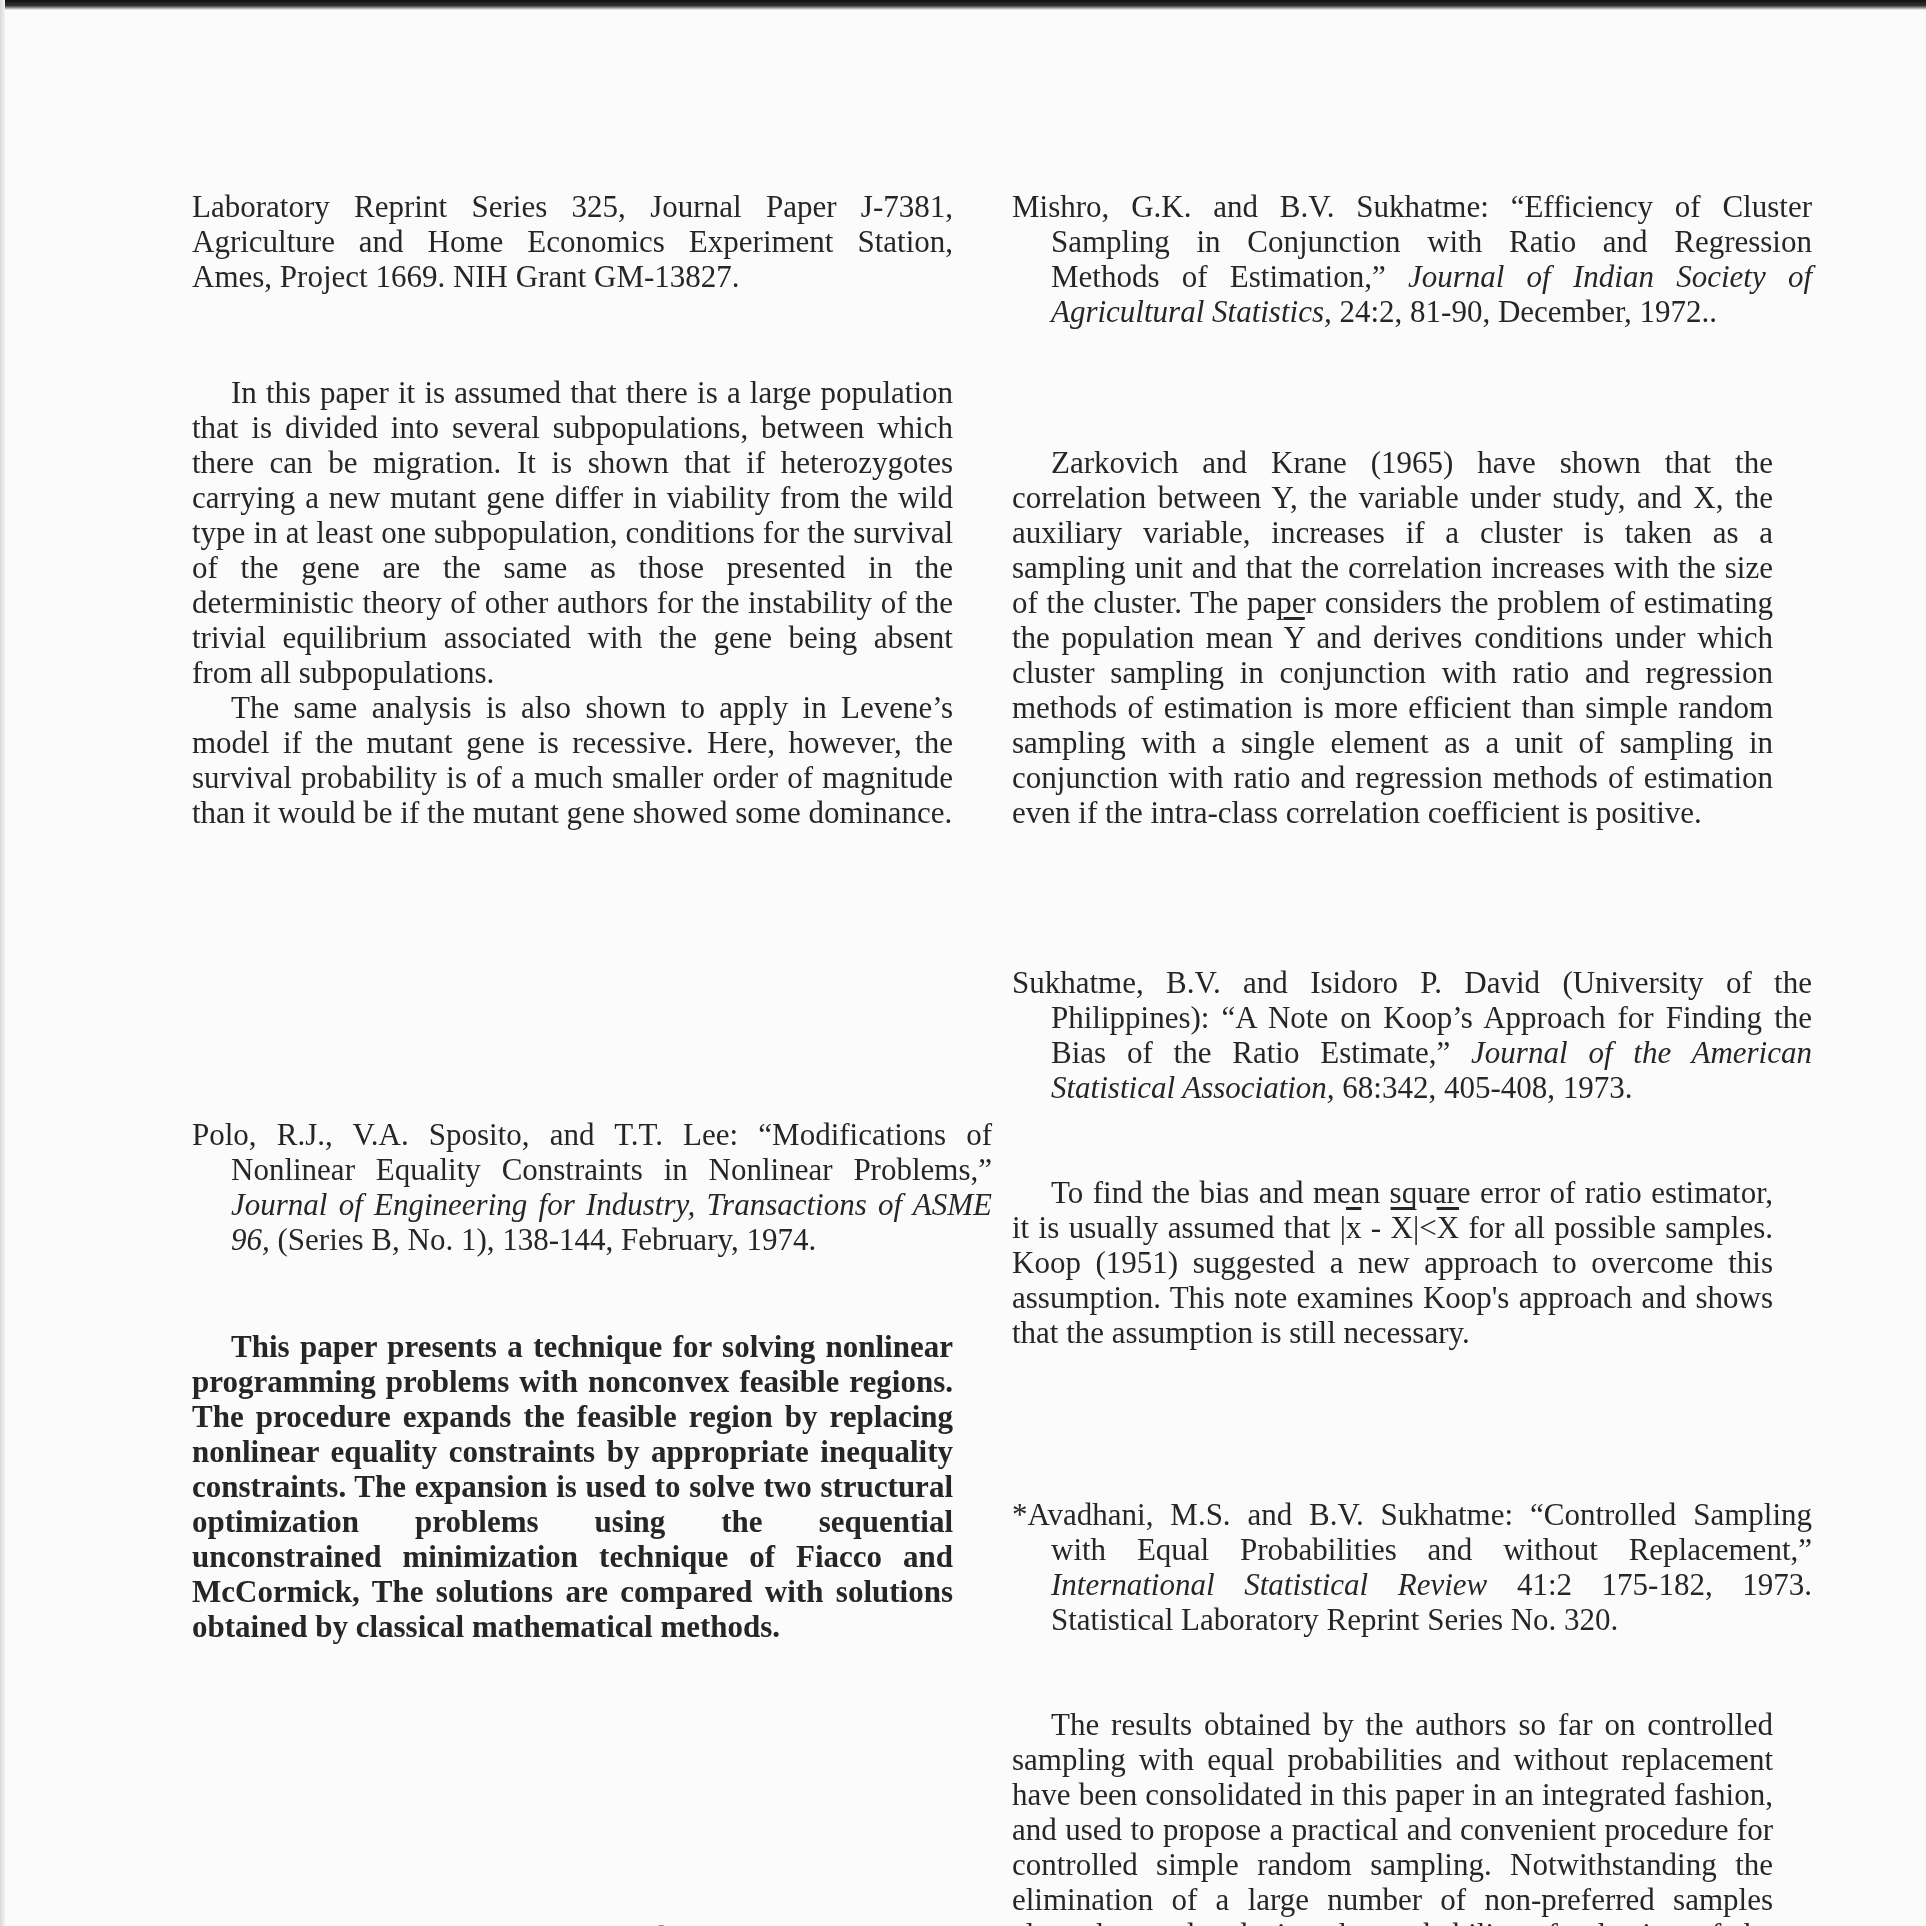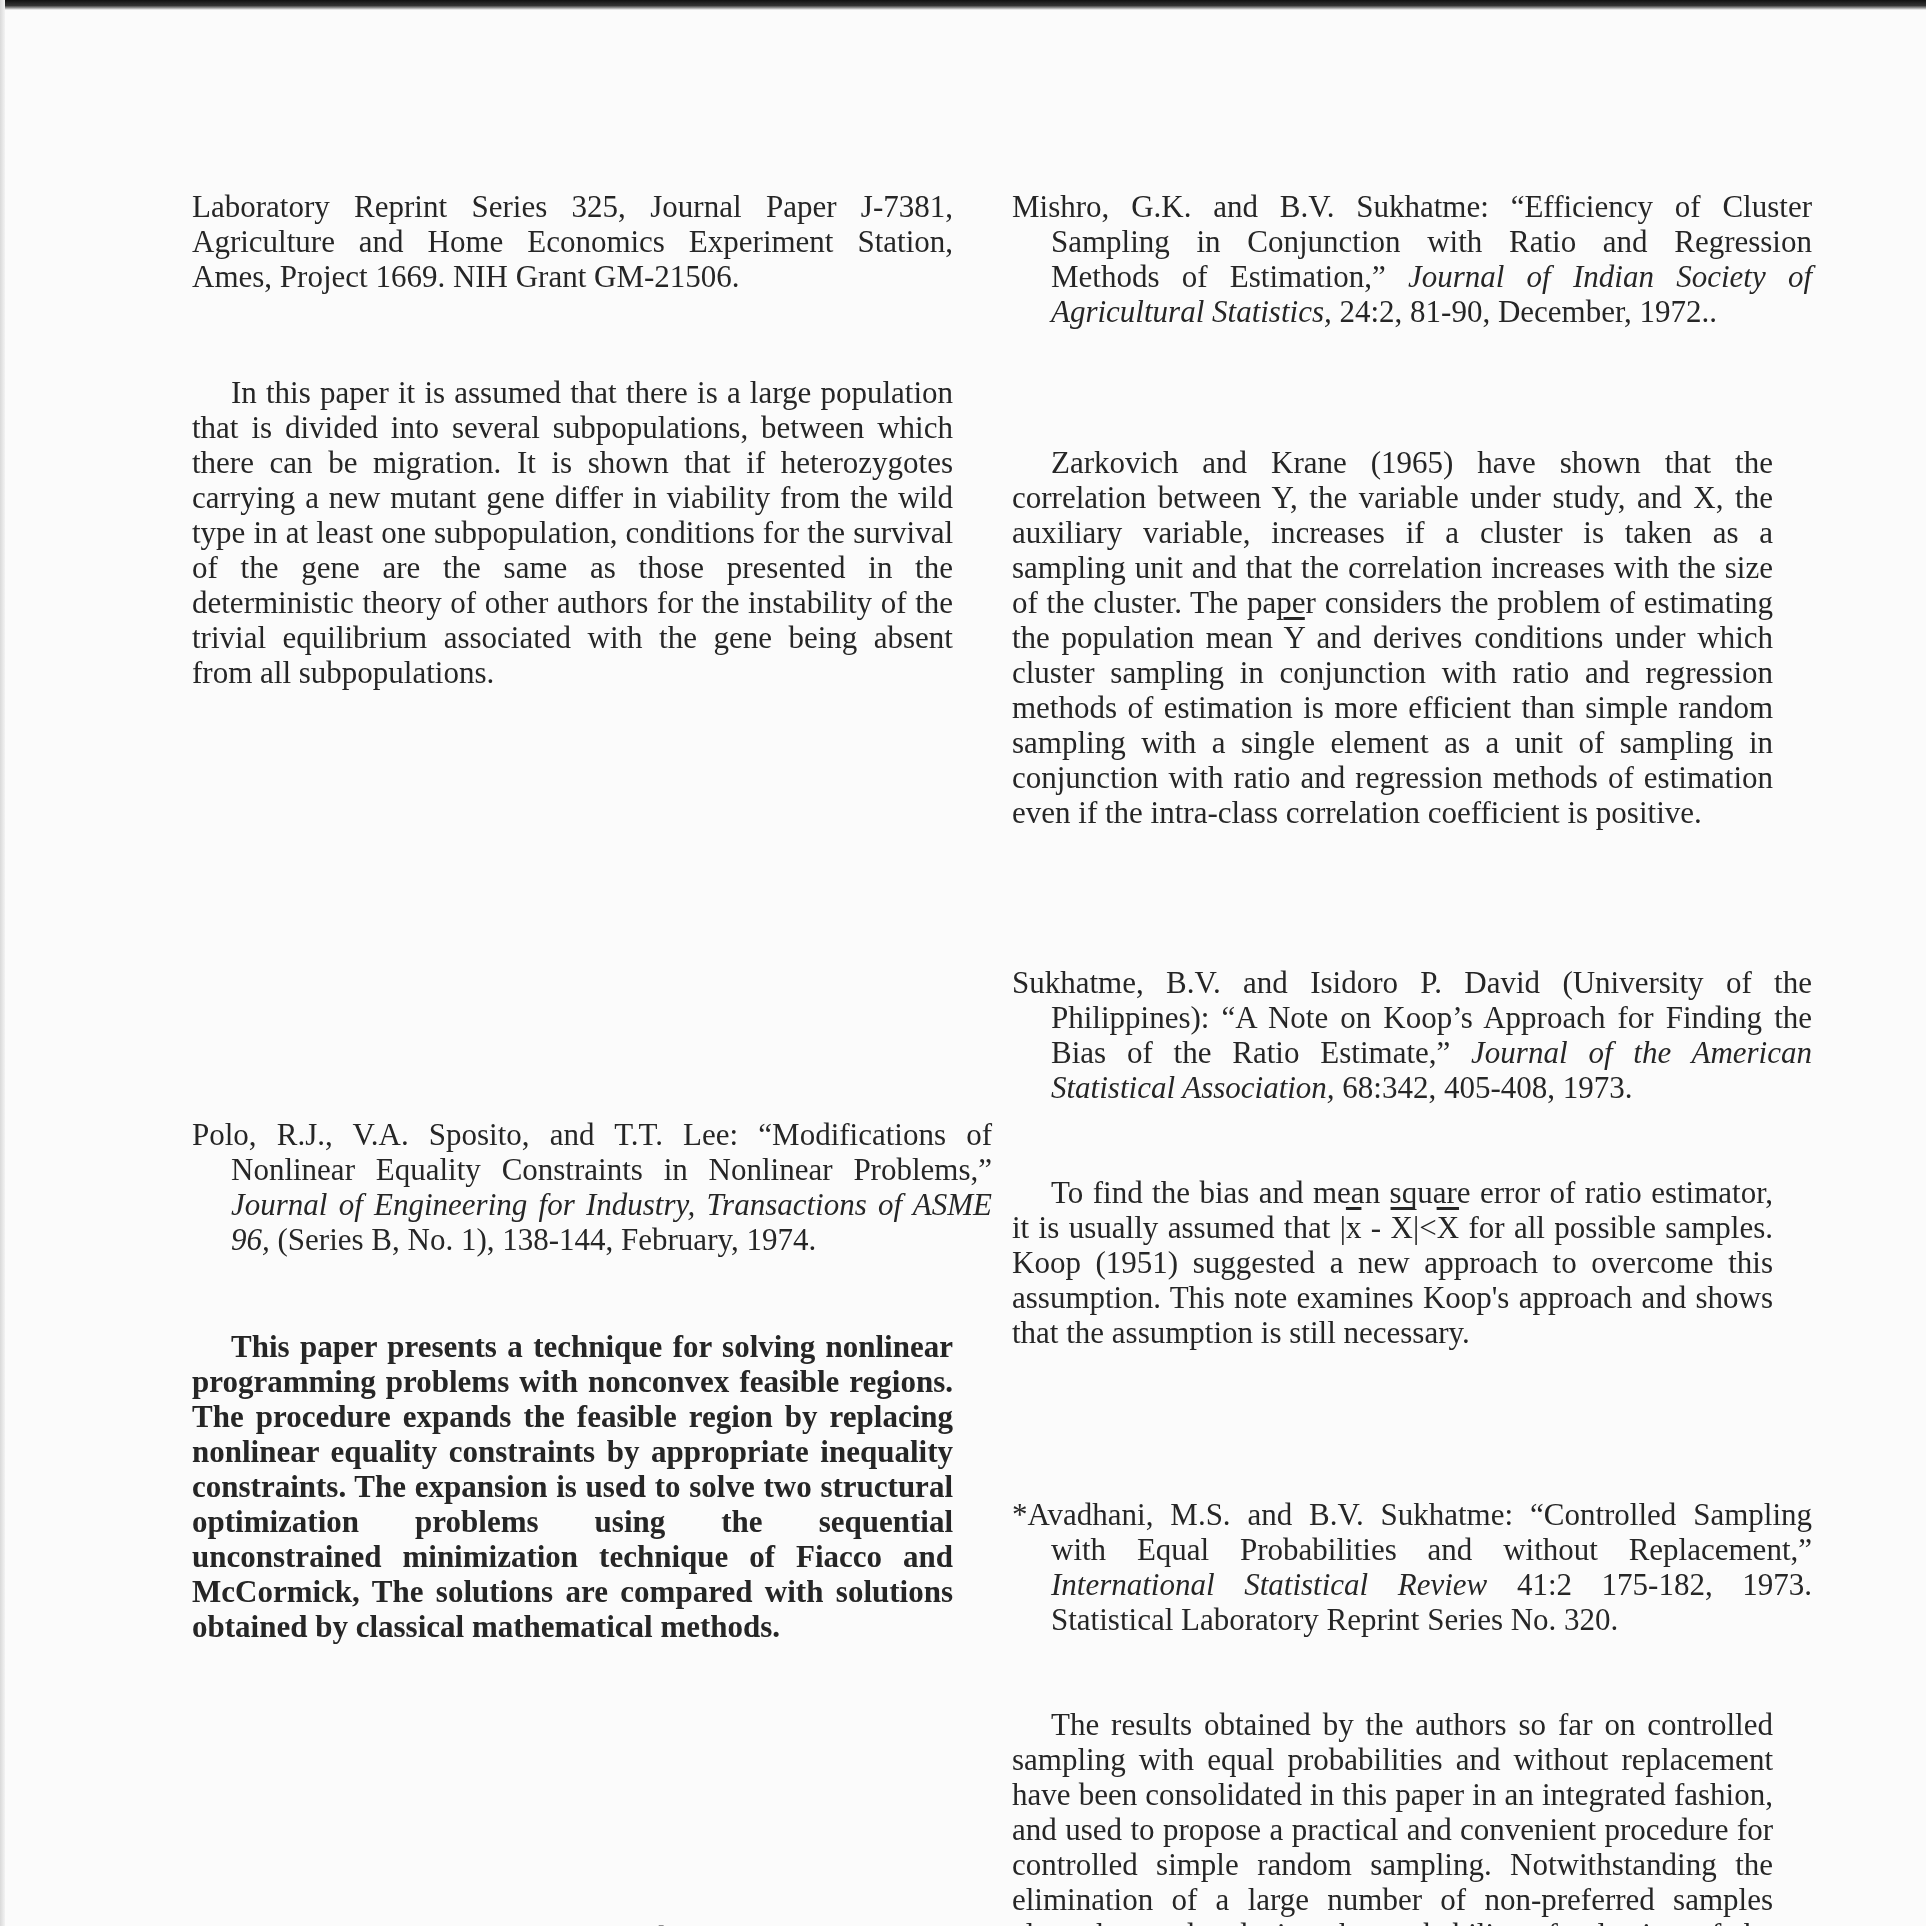--- a/index.html
+++ b/index.html
@@ -36,25 +36,26 @@
 </style>
 </head>
 <body>
 
 <div class="top-edge"></div>
 <div class="left-edge"></div>
 
 <div class="col left">
 
   <div class="block noindent" style="top:189px;">
-    <span data-bind="left_column.continuation.text">Laboratory Reprint Series 325, Journal Paper J-7381, Agriculture and Home Economics Experiment Station, Ames, Project 1669. NIH Grant GM-21506.</span>
+    <span data-bind="left_column.continuation.text">Laboratory Reprint Series 325, Journal Paper J-7381, Agriculture and Home Economics Experiment Station, Ames, Project 1669. NIH Grant GM-13827.</span>
   </div>
 
   <div class="block abstract" style="top:366px;margin-top:9px;">
     <p data-bind="left_column.entry1_abstract.para1">In this paper it is assumed that there is a large population that is divided into several subpopulations, between which there can be migration. It is shown that if heterozygotes carrying a new mutant gene differ in viability from the wild type in at least one subpopulation, conditions for the survival of the gene are the same as those presented in the deterministic theory of other authors for the instability of the trivial equilibrium associated with the gene being absent from all subpopulations.</p>
+    <p data-bind="left_column.entry1_abstract.para2">The same analysis is also shown to apply in Levene’s model if the mutant gene is recessive. Here, however, the survival probability is of a much smaller order of magnitude than it would be if the mutant gene showed some dominance.</p>
   </div>
 
   <div class="block cite" style="top:1117px;">
     <span data-bind="left_column.entry2.authors_prefix">Polo, R.J., </span><b data-bind="left_column.entry2.authors_bold">V.A. Sposito</b><span data-bind="left_column.entry2.authors_suffix">, and T.T. Lee: </span><span data-bind="left_column.entry2.title">“Modifications of Nonlinear Equality Constraints in Nonlinear Problems,” </span><i data-bind="left_column.entry2.journal">Journal of Engineering for Industry, Transactions of ASME 96,</i><span data-bind="left_column.entry2.details"> (Series B, No. 1), 138-144, February, 1974.</span>
   </div>
 
   <div class="block abstract" style="top:1329px;font-weight:bold;">
     <p data-bind="left_column.entry2.abstract">This paper presents a technique for solving nonlinear programming problems with nonconvex feasible regions. The procedure expands the feasible region by replacing nonlinear equality constraints by appropriate inequality constraints. The expansion is used to solve two structural optimization problems using the sequential unconstrained minimization technique of Fiacco and McCormick, The solutions are compared with solutions obtained by classical mathematical methods.</p>
   </div>
 

